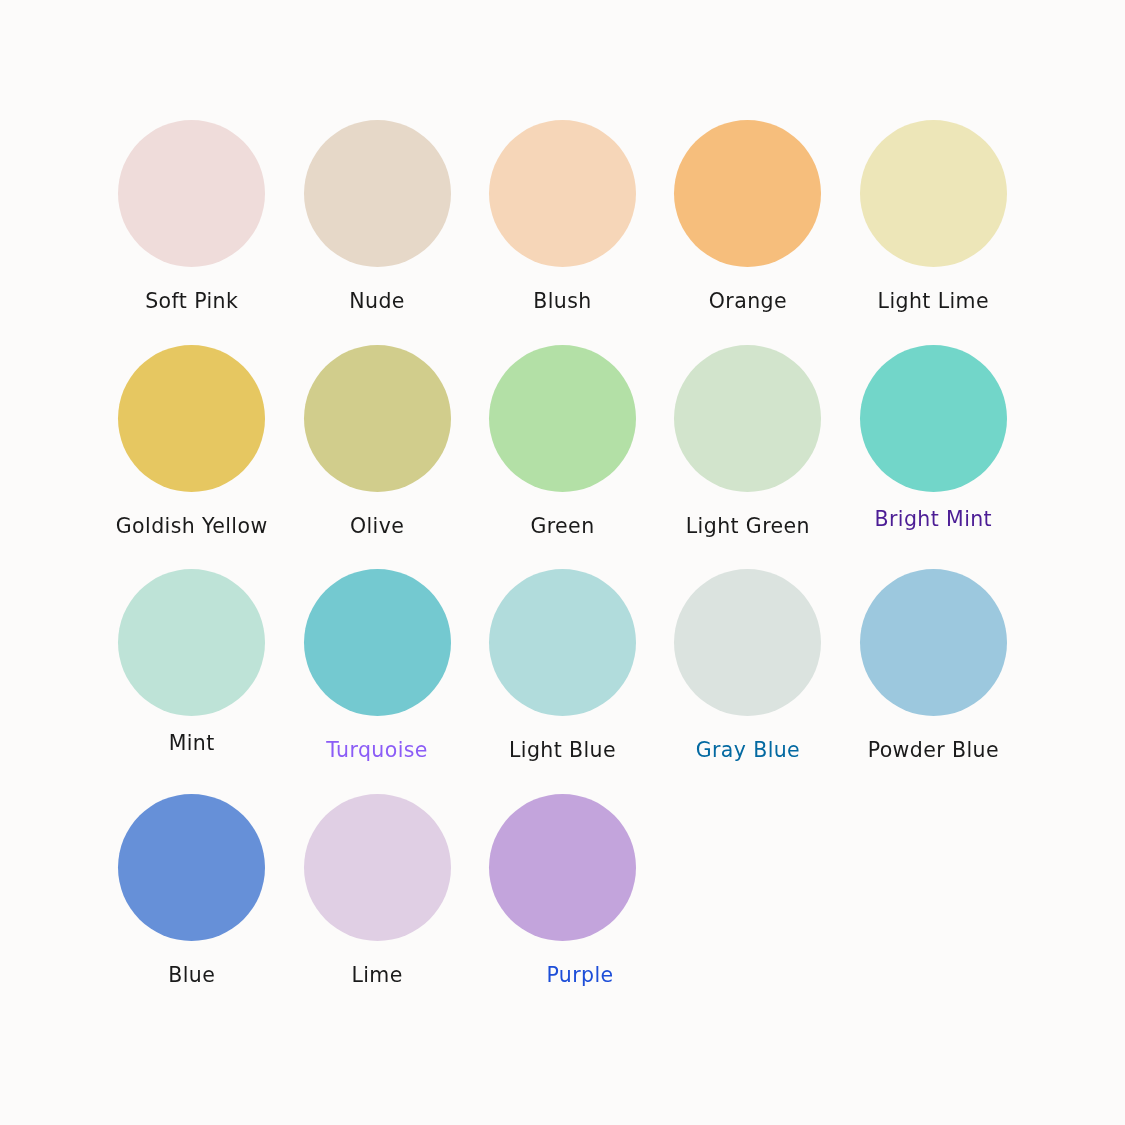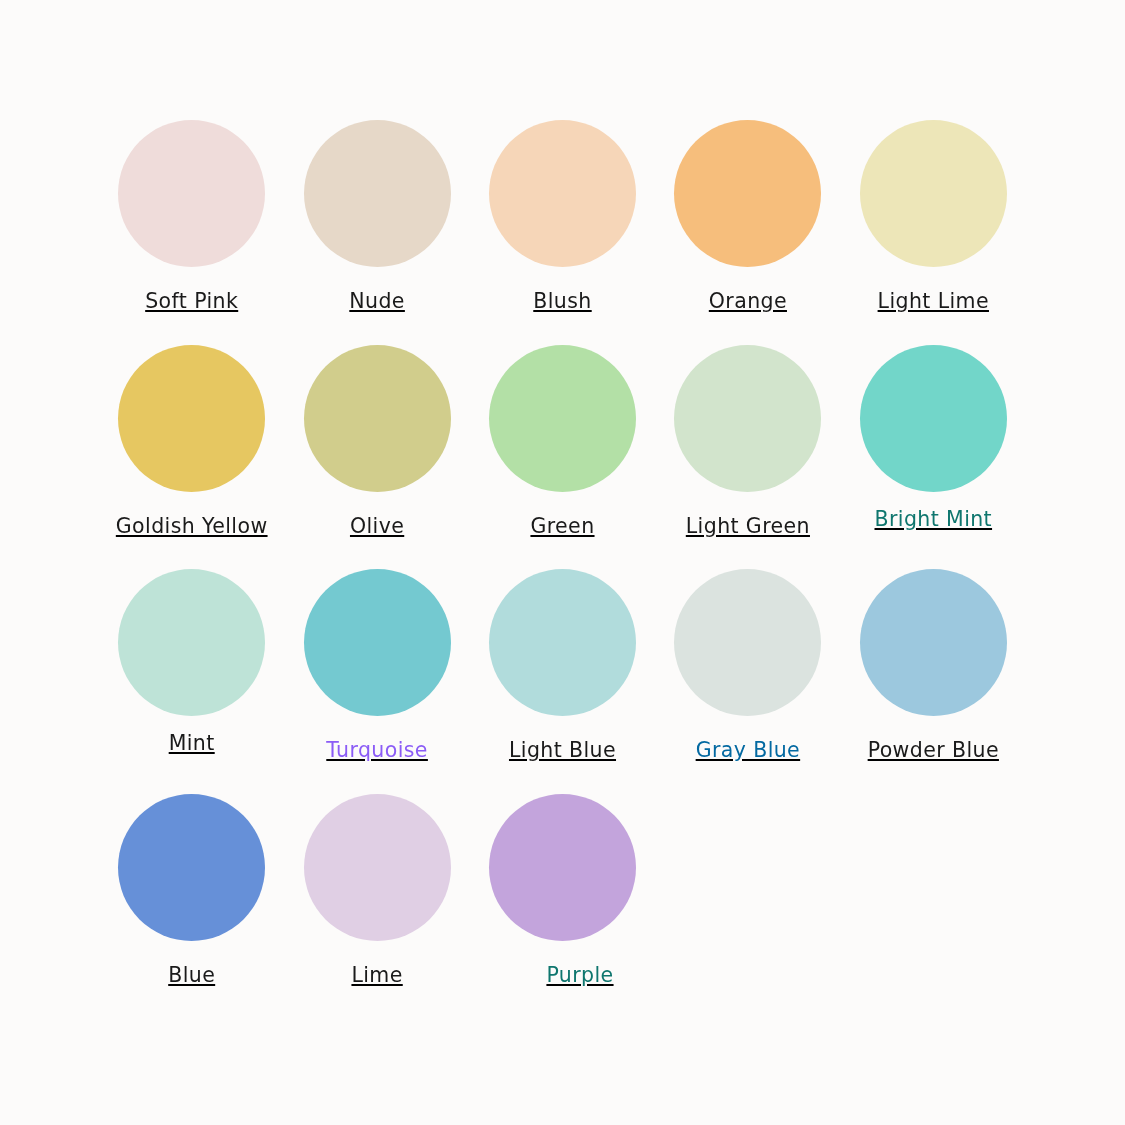--- a/index.html
+++ b/index.html
@@ -14,21 +14,20 @@
     font-family: "DejaVu Sans", "Liberation Sans", sans-serif;
     overflow: hidden;
   }
   #palette-board {
     position: relative;
     width: 933px;
     height: 1125px;
     box-sizing: border-box;
     padding: 120px 98px 110px 110px;
     background: #FCFBFA;
-    text-decoration: underline;
   }
   .palette-grid {
     display: grid;
     grid-template-columns: repeat(5, 1fr);
     grid-template-rows: repeat(4, 1fr);
     column-gap: 22px;
     row-gap: 8px;
     width: 905px;
     height: 890px;
   }
@@ -91,21 +90,21 @@
       <div class="swatch-cell">
         <div class="swatch-dot" style="background-color: rgb(179, 224, 166);"></div>
         <div class="swatch-label" style="color: rgb(26, 26, 26);">Green</div>
       </div>
       <div class="swatch-cell">
         <div class="swatch-dot" style="background-color: rgb(210, 228, 204);"></div>
         <div class="swatch-label" style="color: rgb(26, 26, 26);">Light Green</div>
       </div>
       <div class="swatch-cell">
         <div class="swatch-dot" style="background-color: rgb(114, 214, 201);"></div>
-        <div class="swatch-label" style="color: #0f766e; margin-top: 16px;">Bright Mint</div>
+        <div class="swatch-label" style="color: #4c1d95; margin-top: 16px;">Bright Mint</div>
       </div>
       <div class="swatch-cell">
         <div class="swatch-dot" style="background-color: rgb(190, 227, 215);"></div>
         <div class="swatch-label" style="color: rgb(26, 26, 26); margin-top: 16px;">Mint</div>
       </div>
       <div class="swatch-cell">
         <div class="swatch-dot" style="background-color: rgb(116, 201, 208);"></div>
         <div class="swatch-label" style="color: #8b5cf6;">Turquoise</div>
       </div>
       <div class="swatch-cell">
@@ -123,16 +122,16 @@
       <div class="swatch-cell">
         <div class="swatch-dot" style="background-color: rgb(102, 144, 216);"></div>
         <div class="swatch-label" style="color: rgb(26, 26, 26);">Blue</div>
       </div>
       <div class="swatch-cell">
         <div class="swatch-dot" style="background-color: rgb(224, 207, 228);"></div>
         <div class="swatch-label" style="color: rgb(26, 26, 26);">Lime</div>
       </div>
       <div class="swatch-cell">
         <div class="swatch-dot" style="background-color: rgb(195, 164, 220);"></div>
-        <div class="swatch-label" style="color: #0f766e; margin-left: 35px;">Purple</div>
+        <div class="swatch-label" style="color: #1d4ed8; margin-left: 35px;">Purple</div>
       </div>
     </div>
 </div>
 
 </body></html>

